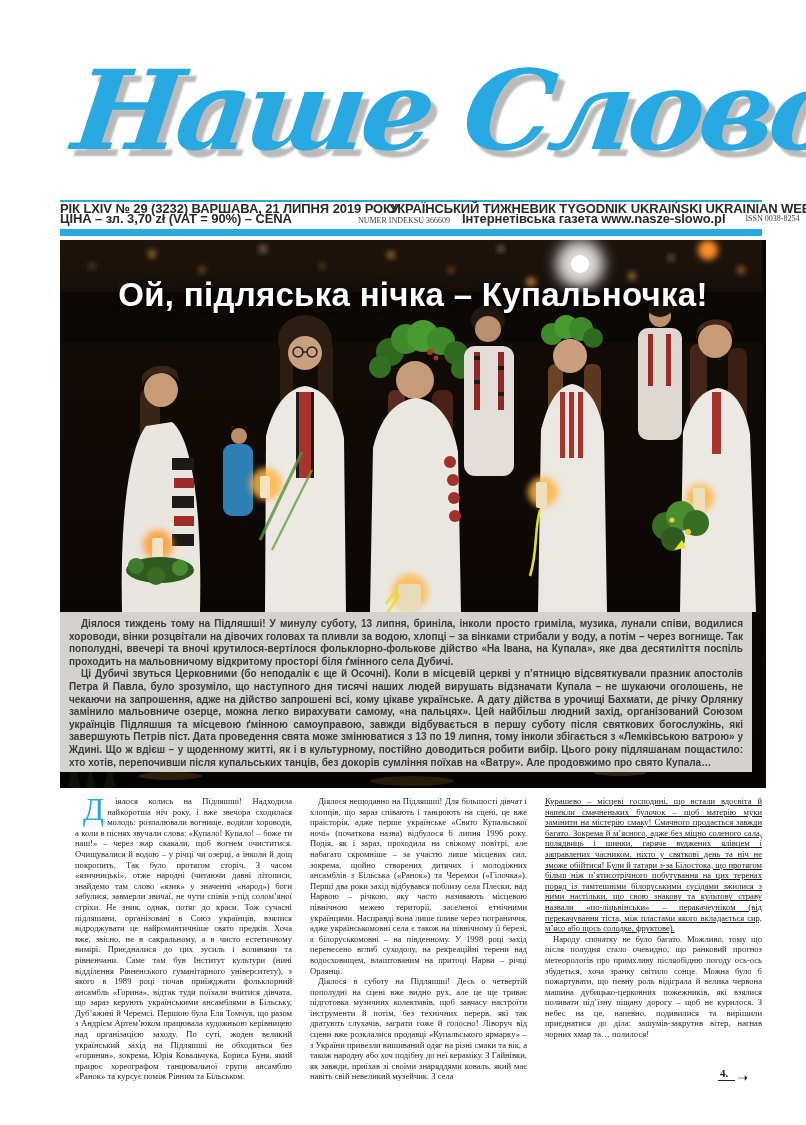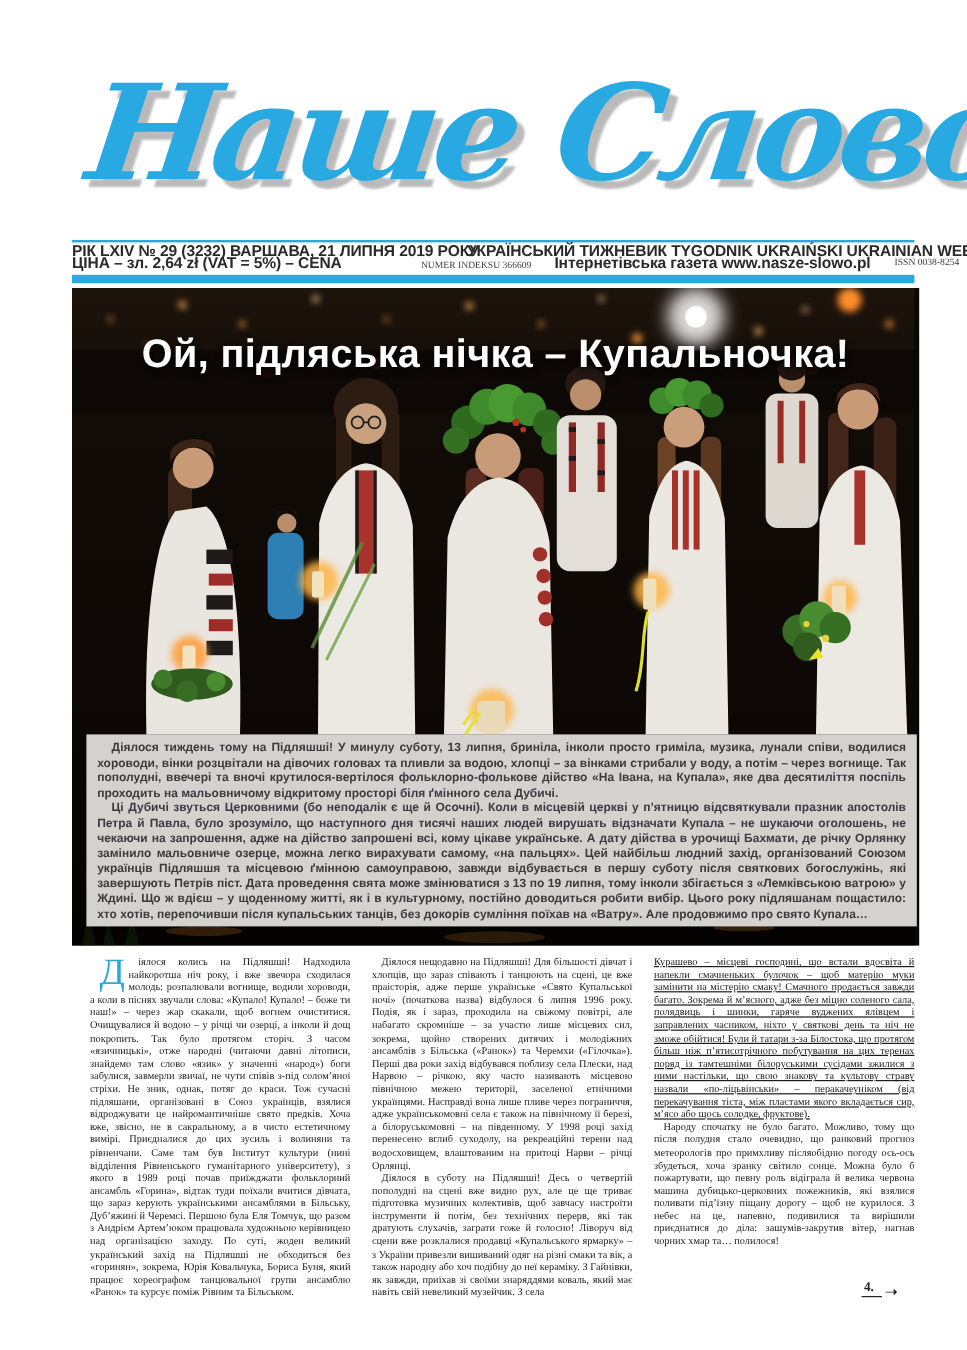--- a/index.html
+++ b/index.html
@@ -31,21 +31,21 @@
   .hi-url{font-weight:700;}
   .rule-thick{position:absolute;left:60px;top:229px;width:702px;height:7px;background:#29a9e1;}
 
   
   .photo{position:absolute;left:60px;top:240px;width:706px;height:548px;background:#0a0705;overflow:hidden;}
   .headline{position:absolute;left:0;top:36px;width:100%;text-align:center;
             font-size:33px;font-weight:700;color:#ffffff;letter-spacing:0.3px;
             text-shadow:0 2px 6px rgba(0,0,0,0.85);}
 
   
-  .lead-panel{position:absolute;left:12px;top:372px;width:692px;height:160px;box-sizing:border-box;
+  .lead-panel{position:absolute;left:0;top:372px;width:692px;height:160px;box-sizing:border-box;
               background:rgba(223,221,218,0.95);padding:6px 9px 6px 9px;}
   .lead-panel p{margin:0;font-size:10px;line-height:12.6px;font-weight:700;color:#3b3b3d;
                 text-align:justify;text-indent:12px;}
 
   
   .article{position:absolute;left:75px;top:796px;width:688px;height:318px;
            display:flex;gap:18px;overflow:hidden;}
   .col{width:217px;}
   .article p{margin:0;font-family:"Liberation Serif",serif;font-size:8.6px;line-height:10.6px;
              text-align:justify;color:#1b1b1d;text-indent:8px;}
@@ -68,21 +68,21 @@
     <div class="logo-text">Наше Слово</div>
   </div>
 
   <div class="rule-thin"></div>
   <div class="header-info">
     <div class="hi-left">
       <div class="hi-row">
           <span class="hi-bold">РІК LXIV № 29 (3232) ВАРШАВА, 21 ЛИПНЯ 2019 РОКУ</span>
         </div>
       <div class="hi-row">
-        <span class="hi-bold">ЦІНА – зл. 2,64 zł (VAT = 5%) – CENA</span>
+        <span class="hi-bold">ЦІНА – зл. 3,70 zł (VAT = 90%) – CENA</span>
         <span class="hi-serif">NUMER INDEKSU 366609</span>
       </div>
     </div>
     <div class="hi-right">
       <div class="hi-row">
           <span class="hi-bold">УКРАЇНСЬКИЙ ТИЖНЕВИК  TYGODNIK UKRAIŃSKI  UKRAINIAN WEEKLY</span>
         </div>
       <div class="row2">
         <span class="hi-bold"><span>Інтернетівська газета</span>&nbsp;<span class="hi-url">www.nasze-slowo.pl</span></span>
         <span class="hi-serif">ISSN 0038-8254</span>

